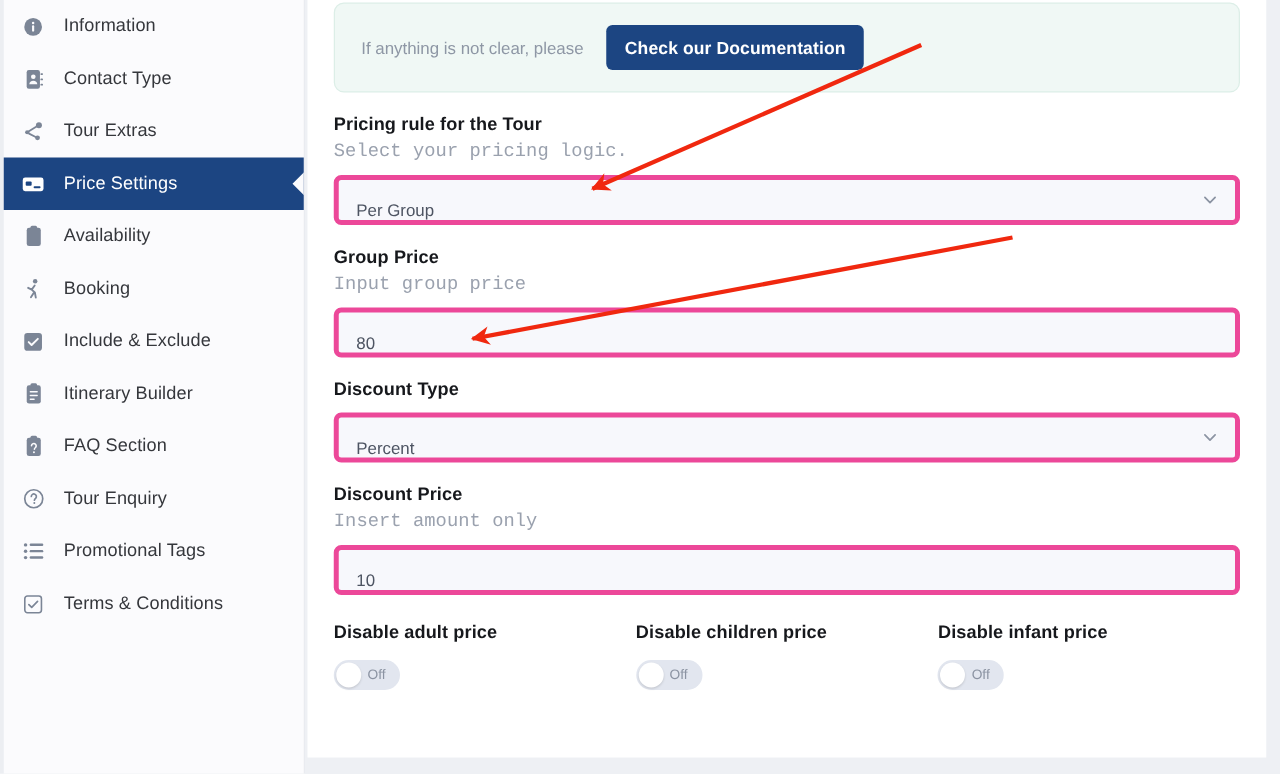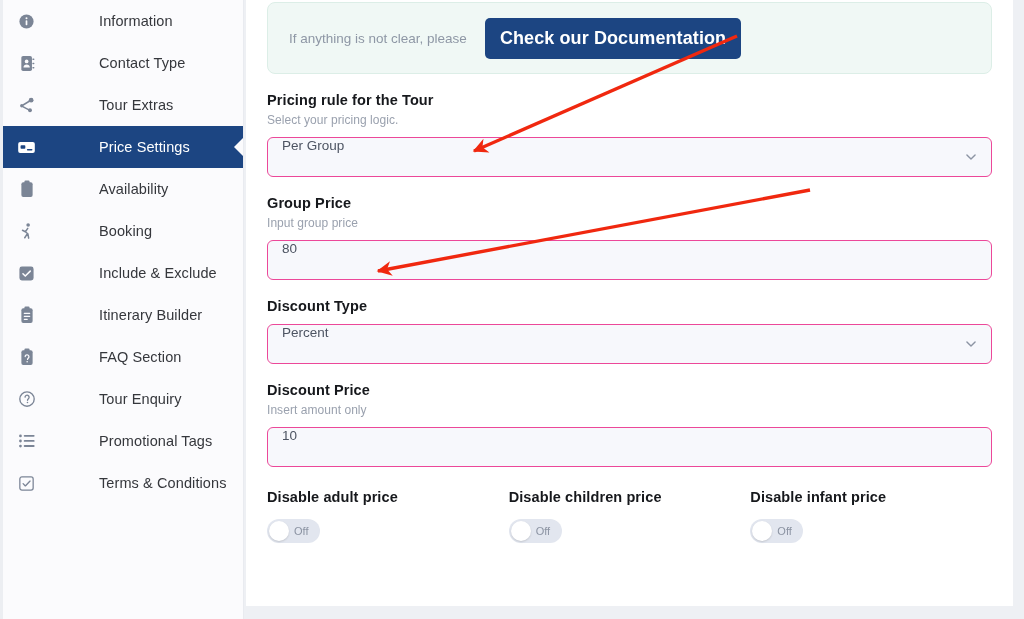--- a/index.html
+++ b/index.html
@@ -39,21 +39,20 @@
     height: 42px;
     padding-left: 14px;
     gap: 15px;
     cursor: pointer;
   }
   .nav-item .nav-label {
     font-size: 14.5px;
     color: #35373c;
     letter-spacing: 0.1px;
     white-space: nowrap;
-    margin-left: 48px;
   }
   .nav-icon {
     width: 19px;
     height: 19px;
     flex: 0 0 19px;
     display: flex;
     align-items: center;
     justify-content: center;
     color: #7b8596;
   }
@@ -105,54 +104,55 @@
     padding-left: 21px;
     gap: 18px;
   }
   .notice-text {
     font-size: 13.5px;
     color: #8e97a5;
   }
   .doc-btn {
     background: #1c4582;
     color: #ffffff;
-    font-size: 18px;
+    font-size: 14px;
     font-weight: bold;
     border: none;
     border-radius: 5px;
     padding: 10px 15px;
     cursor: pointer;
     font-family: "Liberation Sans", sans-serif;
     letter-spacing: 0.1px;
   }
 
   
   .field { margin-top: 18px; }
   .field-title {
     font-size: 14.5px;
     font-weight: bold;
     color: #16181c;
     letter-spacing: 0.1px;
   }
   .field-hint {
     margin-top: 5px;
-    font-size: 12px;
+    font-size: 15px;
     color: #9aa1ae;
     letter-spacing: 0.05px;
+    font-family: Liberation Mono, monospace;
   }
 
   .control {
     position: relative;
     margin-top: 10px;
     height: 40px;
     background: #f7f8fc;
-    border: 1px solid #ec4899;
+    border: 4px solid #ec4899;
     border-radius: 6px;
     display: flex;
-    align-items: flex-start;
+    align-items: flex-end;
     padding: 0 14px;
     cursor: pointer;
   }
   .control .value {
     font-size: 13.5px;
     color: #4d5462;
   }
   .chev {
     position: absolute;
     right: 13px; top: 50%;

